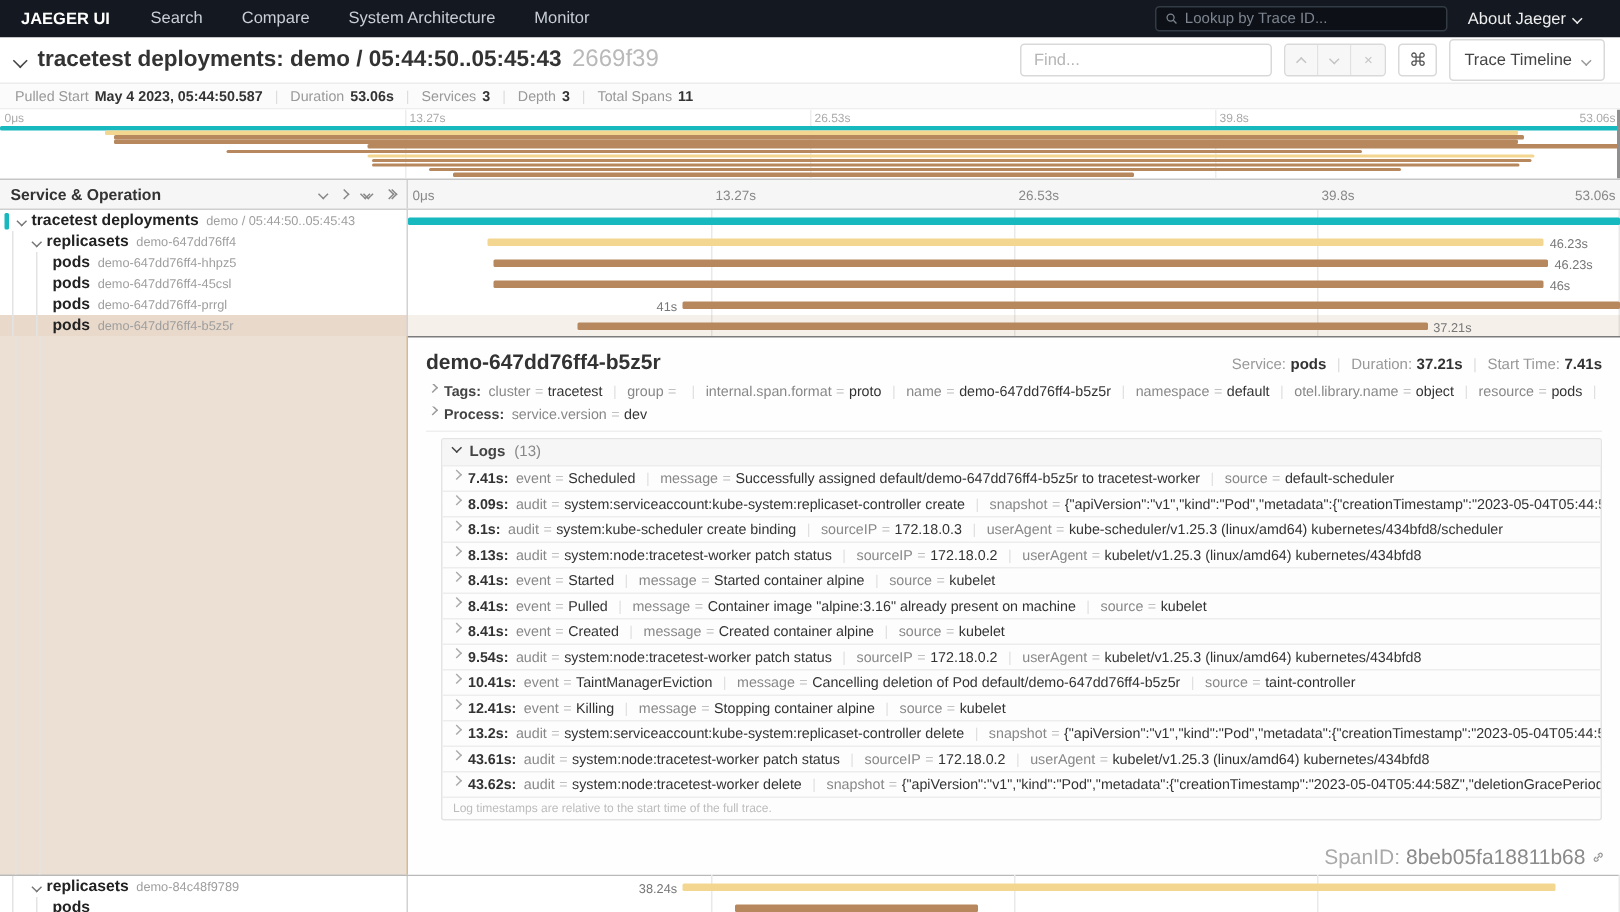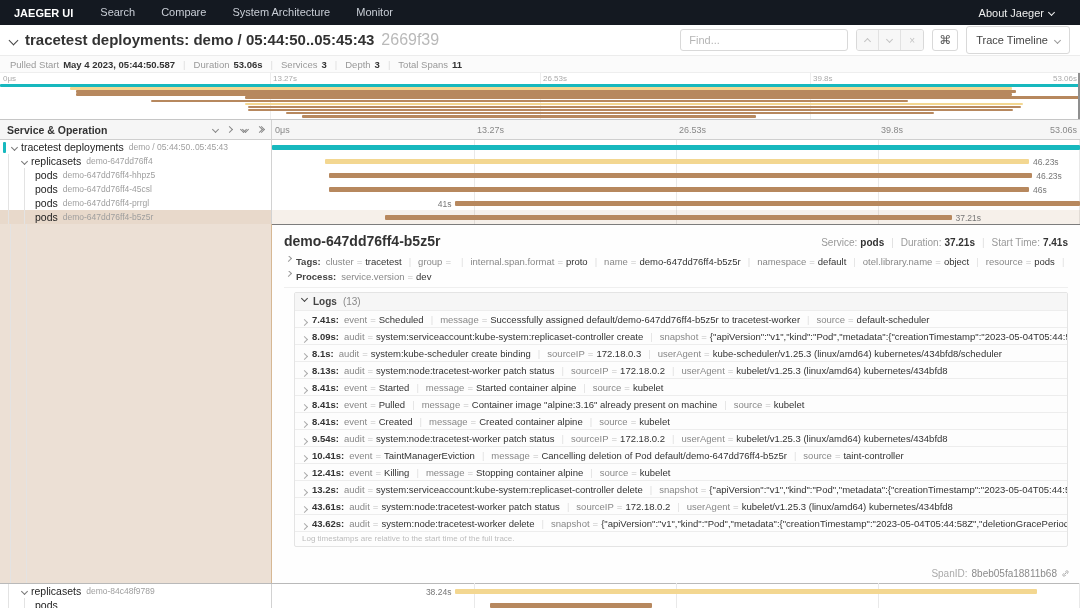--- a/index.html
+++ b/index.html
@@ -61,21 +61,21 @@
 
   
   .rows-viewport{position:relative;height:468px;overflow:hidden}
   .grid-overlay{position:absolute;left:272px;top:0;right:0;bottom:0}
   .gline{position:absolute;top:0;bottom:0;width:1px;background:#e9e9e9}
   .row{height:14px;display:flex;position:relative}
   .name-cell{width:272px;display:flex;align-items:center;border-right:1px solid #d2d2d2;font-size:10.5px;overflow:hidden;white-space:nowrap;padding-left:3px}
   .guide{width:11px;height:100%;border-left:1px solid #e3e3e3;flex:none;margin-left:5px}
   .expander{color:#777;margin:0 4px 0 3px}
   .chip{width:3px;height:11px;flex:none;margin-right:3px;border-radius:1px}
-  .svc{font-weight:normal;color:#222;margin-right:5px}
+  .svc{font-weight:bold;color:#222;margin-right:5px}
   .sid{font-size:8.5px;color:#9e9e9e}
   .tl-cell{flex:1;position:relative}
   .bar{position:absolute;top:4.5px;height:5px;border-radius:1px}
   .bar.marks{background-image:repeating-linear-gradient(90deg,rgba(70,40,15,.5) 0 1px,transparent 1px 8px)}
   .bar-label{position:absolute;top:3px;font-size:8.5px;color:#777;white-space:nowrap}
   .row.sel .name-cell{background:rgba(183,136,94,.32)}
   .row.sel .tl-cell{background:rgba(183,136,94,.13)}
 
   
   .detail-row{display:flex;height:360px;border-bottom:1px solid #b9b9b9}
@@ -92,39 +92,46 @@
   .kv-line .sec-label{font-weight:bold;color:#444;margin:0 5px}
   .kv-line i.chev{color:#999;margin-left:2px}
   .kv-k{color:#888}
   .kv-eq{color:#c0c0c0;margin:0 3px}
   .kv-v{color:#333}
   .kv-sep{color:#e0e0e0;margin:0 7px}
   .d-divider{border-top:1px solid #efefef;margin:5px 0 3px}
   .logs-box{margin:4px 0 0 10px;border:1px solid #e4e4e4;background:#fdfdfd;border-radius:2px}
   .logs-header{padding:3px 7px;font-weight:bold;color:#444;display:flex;gap:6px;align-items:flex-start;background:#f6f6f6;font-size:10px}
   .logs-count{font-weight:normal;color:#888}
-  .log-row{padding:2.5px 7px;border-top:1px solid #ededed;display:flex;white-space:nowrap;overflow:hidden;align-items:flex-end;font-size:9.5px}
+  .log-row{padding:2.5px 7px;border-top:1px solid #ededed;display:flex;white-space:nowrap;overflow:hidden;align-items:flex-start;font-size:9.5px}
   .log-row i.chev{color:#aaa}
   .log-time{font-weight:bold;color:#333;margin:0 5px 0 5px}
   .logs-note{padding:2px 7px 3px;font-size:8px;color:#bcbcbc;border-top:1px solid #ededed}
-  .spanid{position:absolute;right:10px;bottom:4px;font-size:10px;color:#aaa;display:flex;gap:4px;align-items:center}
+  .spanid{position:absolute;right:10px;bottom:4px;font-size:14px;color:#aaa;display:flex;gap:4px;align-items:center}
   .spanid-val{color:#8a8a8a}
 </style>
 </head>
 <body>
 
 <nav class="topnav">
   <div class="brand">JAEGER UI</div>
   <div id="nav-items" style="display:flex">
       <div class="nav-item">Search</div>
       <div class="nav-item">Compare</div>
       <div class="nav-item">System Architecture</div>
       <div class="nav-item">Monitor</div>
     </div>
   <div class="nav-spacer"></div>
+  <div class="nav-search">
+    <svg width="9" height="9" viewBox="0 0 16 16">
+        <circle cx="6.5" cy="6.5" r="4.5" fill="none" stroke="#7d8590" stroke-width="1.6"></circle>
+        <line x1="10" y1="10" x2="14" y2="14" stroke="#7d8590" stroke-width="1.6"></line>
+      </svg>
+    <input placeholder="Lookup by Trace ID..." style="">
+  </div>
   <div class="about">
     <span>About Jaeger</span>
     <i class="chev down"></i>
   </div>
 </nav>
 
 <div class="trace-header">
   <i class="chev down big" style="color:#444"></i>
   <span class="trace-title"><span>tracetest deployments: demo / 05:44:50..05:45:43</span><span class="trace-id">2669f39</span></span>
   <div class="th-right">

